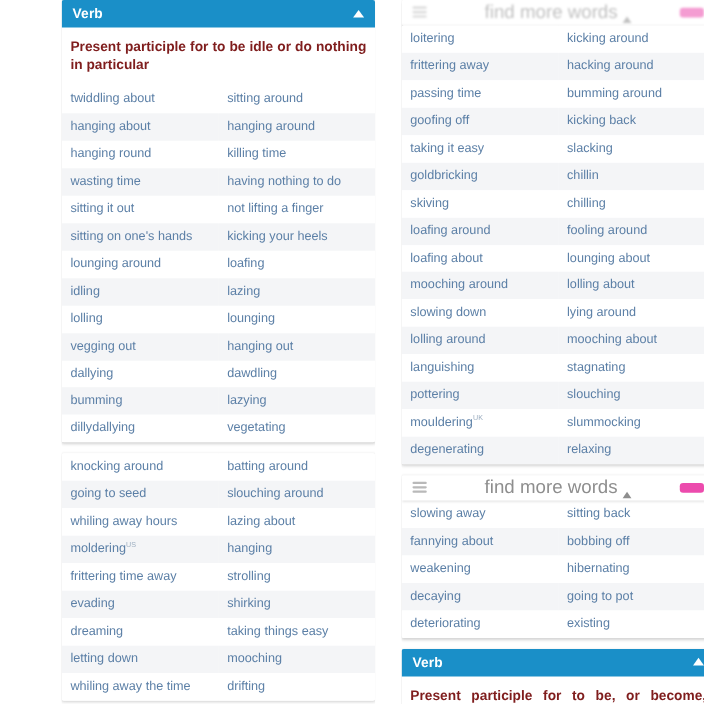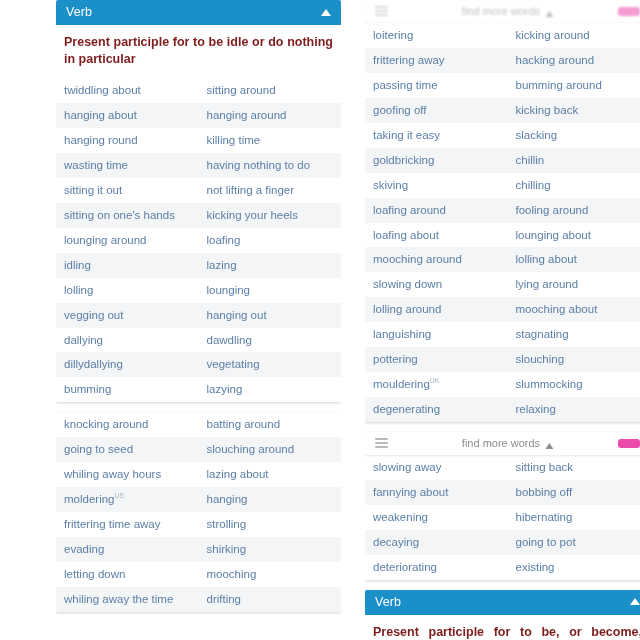--- a/index.html
+++ b/index.html
@@ -34,21 +34,21 @@
     box-shadow: 0 1px 3px rgba(0,0,0,0.18);
     margin-bottom: 10px;
     overflow: hidden;
   }
 
   
   .pos-header {
     background: #1a8fc8;
     color: #ffffff;
     font-size: 12.5px;
-    font-weight: 400;
+    font-weight: 700;
     padding: 5px 10px 6px 10px;
     display: flex;
     align-items: center;
     justify-content: space-between;
     line-height: 1.15;
   }
   .pos-header .pos-label { letter-spacing: 0.1px; }
   .caret-up {
     width: 0; height: 0;
     border-left: 5px solid transparent;
@@ -106,21 +106,21 @@
     height: 2px;
     background: #b9b9b9;
     margin: 2px 0;
     border-radius: 1px;
   }
   .fmw-center {
     display: flex;
     align-items: flex-end;
     gap: 5px;
     color: #8e8e8e;
-    font-size: 11px;
+    font-size: 17px;
     position: absolute;
     left: 50%;
     transform: translateX(-50%);
   }
   .fmw-caret {
     width: 0; height: 0;
     border-left: 4px solid transparent;
     border-right: 4px solid transparent;
     border-bottom: 6px solid #8e8e8e;
   }
@@ -191,27 +191,27 @@
             </tr>
             <tr>
               <td>vegging out</td>
               <td>hanging out</td>
             </tr>
             <tr>
               <td>dallying</td>
               <td>dawdling</td>
             </tr>
             <tr>
+              <td>bumming</td>
+              <td>lazying</td>
+            </tr>
+            <tr>
               <td>dillydallying</td>
               <td>vegetating</td>
             </tr>
-            <tr>
-              <td>bumming</td>
-              <td>lazying</td>
-            </tr>
           </tbody>
       </table>
     </div>
 
     <div class="card">
       <table class="syn-table">
         <tbody id="lt1">
             <tr>
               <td>knocking around</td>
               <td>batting around</td>
@@ -228,20 +228,24 @@
               <td>moldering<sup>US</sup></td>
               <td>hanging</td>
             </tr>
             <tr>
               <td>frittering time away</td>
               <td>strolling</td>
             </tr>
             <tr>
               <td>evading</td>
               <td>shirking</td>
+            </tr>
+            <tr>
+              <td>dreaming</td>
+              <td>taking things easy</td>
             </tr>
             <tr>
               <td>letting down</td>
               <td>mooching</td>
             </tr>
             <tr>
               <td>whiling away the time</td>
               <td>drifting</td>
             </tr>
           </tbody>

